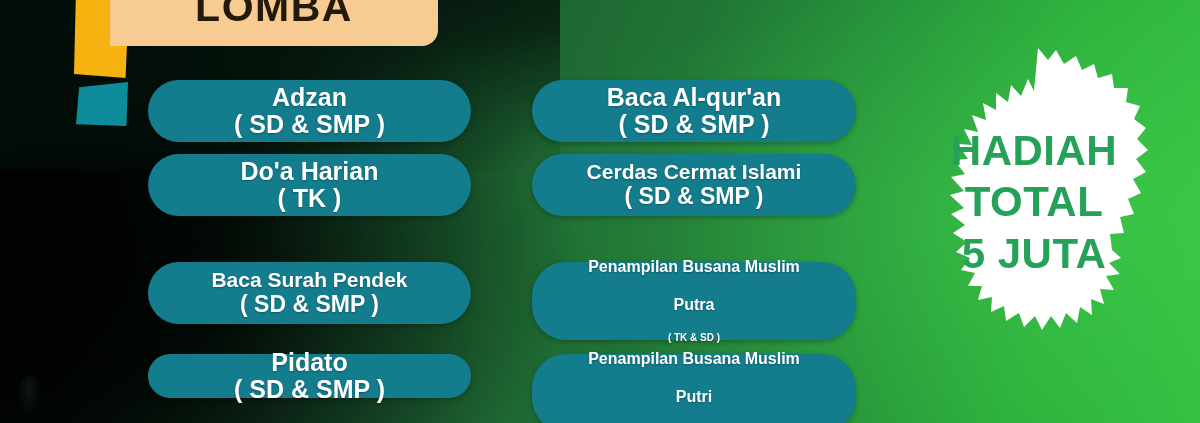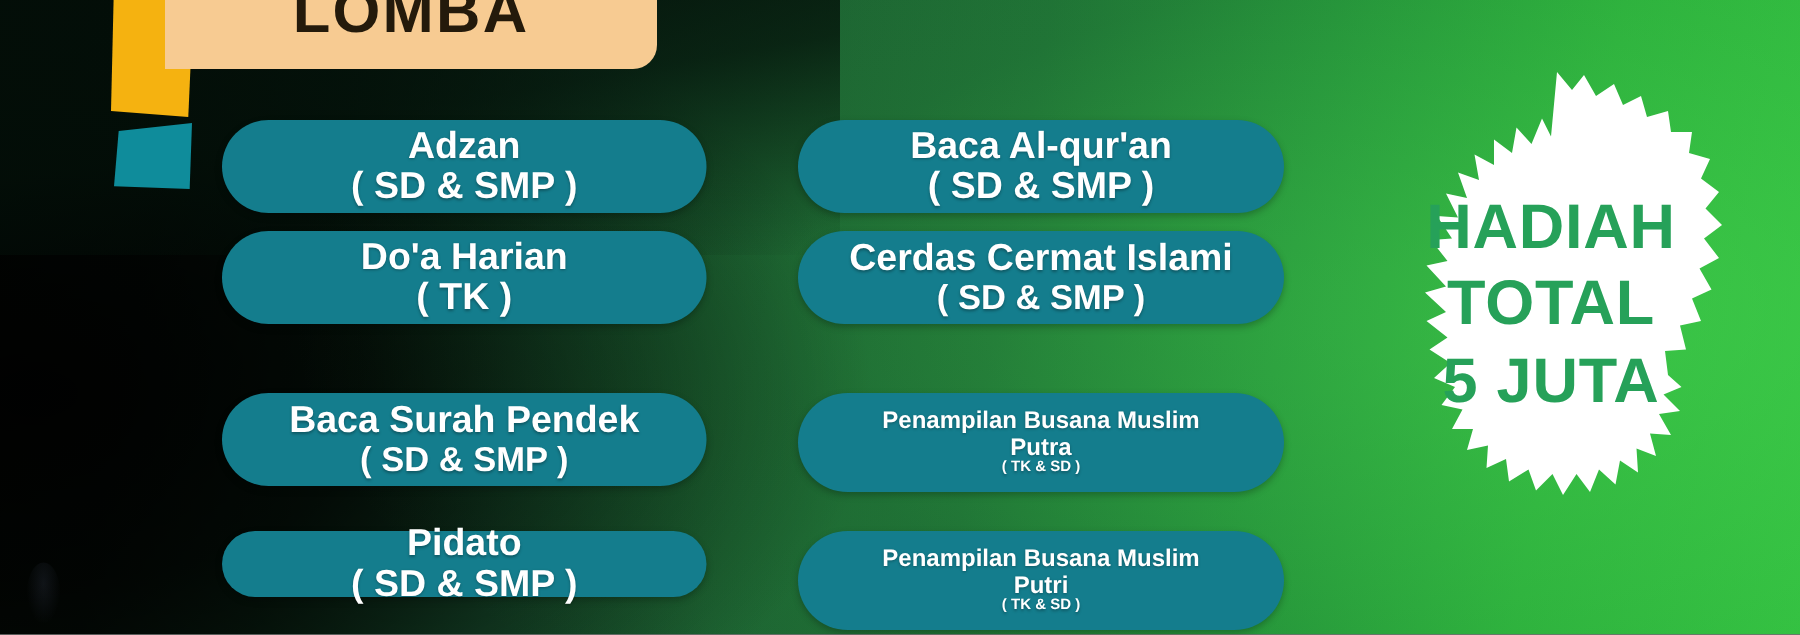--- a/index.html
+++ b/index.html
@@ -109,37 +109,37 @@
   .pill .l1, .pill .l2, .pill .l3 {
     color: #ffffff;
     font-weight: bold;
     text-align: center;
     line-height: 1.08;
     white-space: nowrap;
     text-shadow: 0 1px 2px rgba(0,0,0,0.30);
   }
   .pill.size-lg .l1 { font-size: 25px; }
   .pill.size-lg .l2 { font-size: 25px; }
-  .pill.size-md .l1 { font-size: 25px; }
+  .pill.size-md .l1 { font-size: 21px; }
   .pill.size-md .l2 { font-size: 23px; }
   .pill.size-sm .l1 { font-size: 16px; }
   .pill.size-sm .l2 { font-size: 16px; }
   .pill.size-sm .l3 { font-size: 10px; }
 
   
   .col-l { left: 148px; width: 323px; }
   
   .col-r { left: 532px; width: 324px; }
 
   .row1 { top: 80px;  height: 62px; }
   .row2 { top: 154px; height: 62px; }
   .row3 { top: 262px; height: 62px; }
   .row4 { top: 354px; height: 44px; }
 
-  .row3.tall, .row4.tall { height: 66px; }
+  .row3.tall, .row4.tall { height: 78px; gap: 20px; }
 
   
   .hadiah-wrap {
     position: absolute;
     left: 888px; top: 44px;
     width: 292px; height: 316px;
   }
   .hadiah-blob {
     position: absolute;
     inset: 0;

